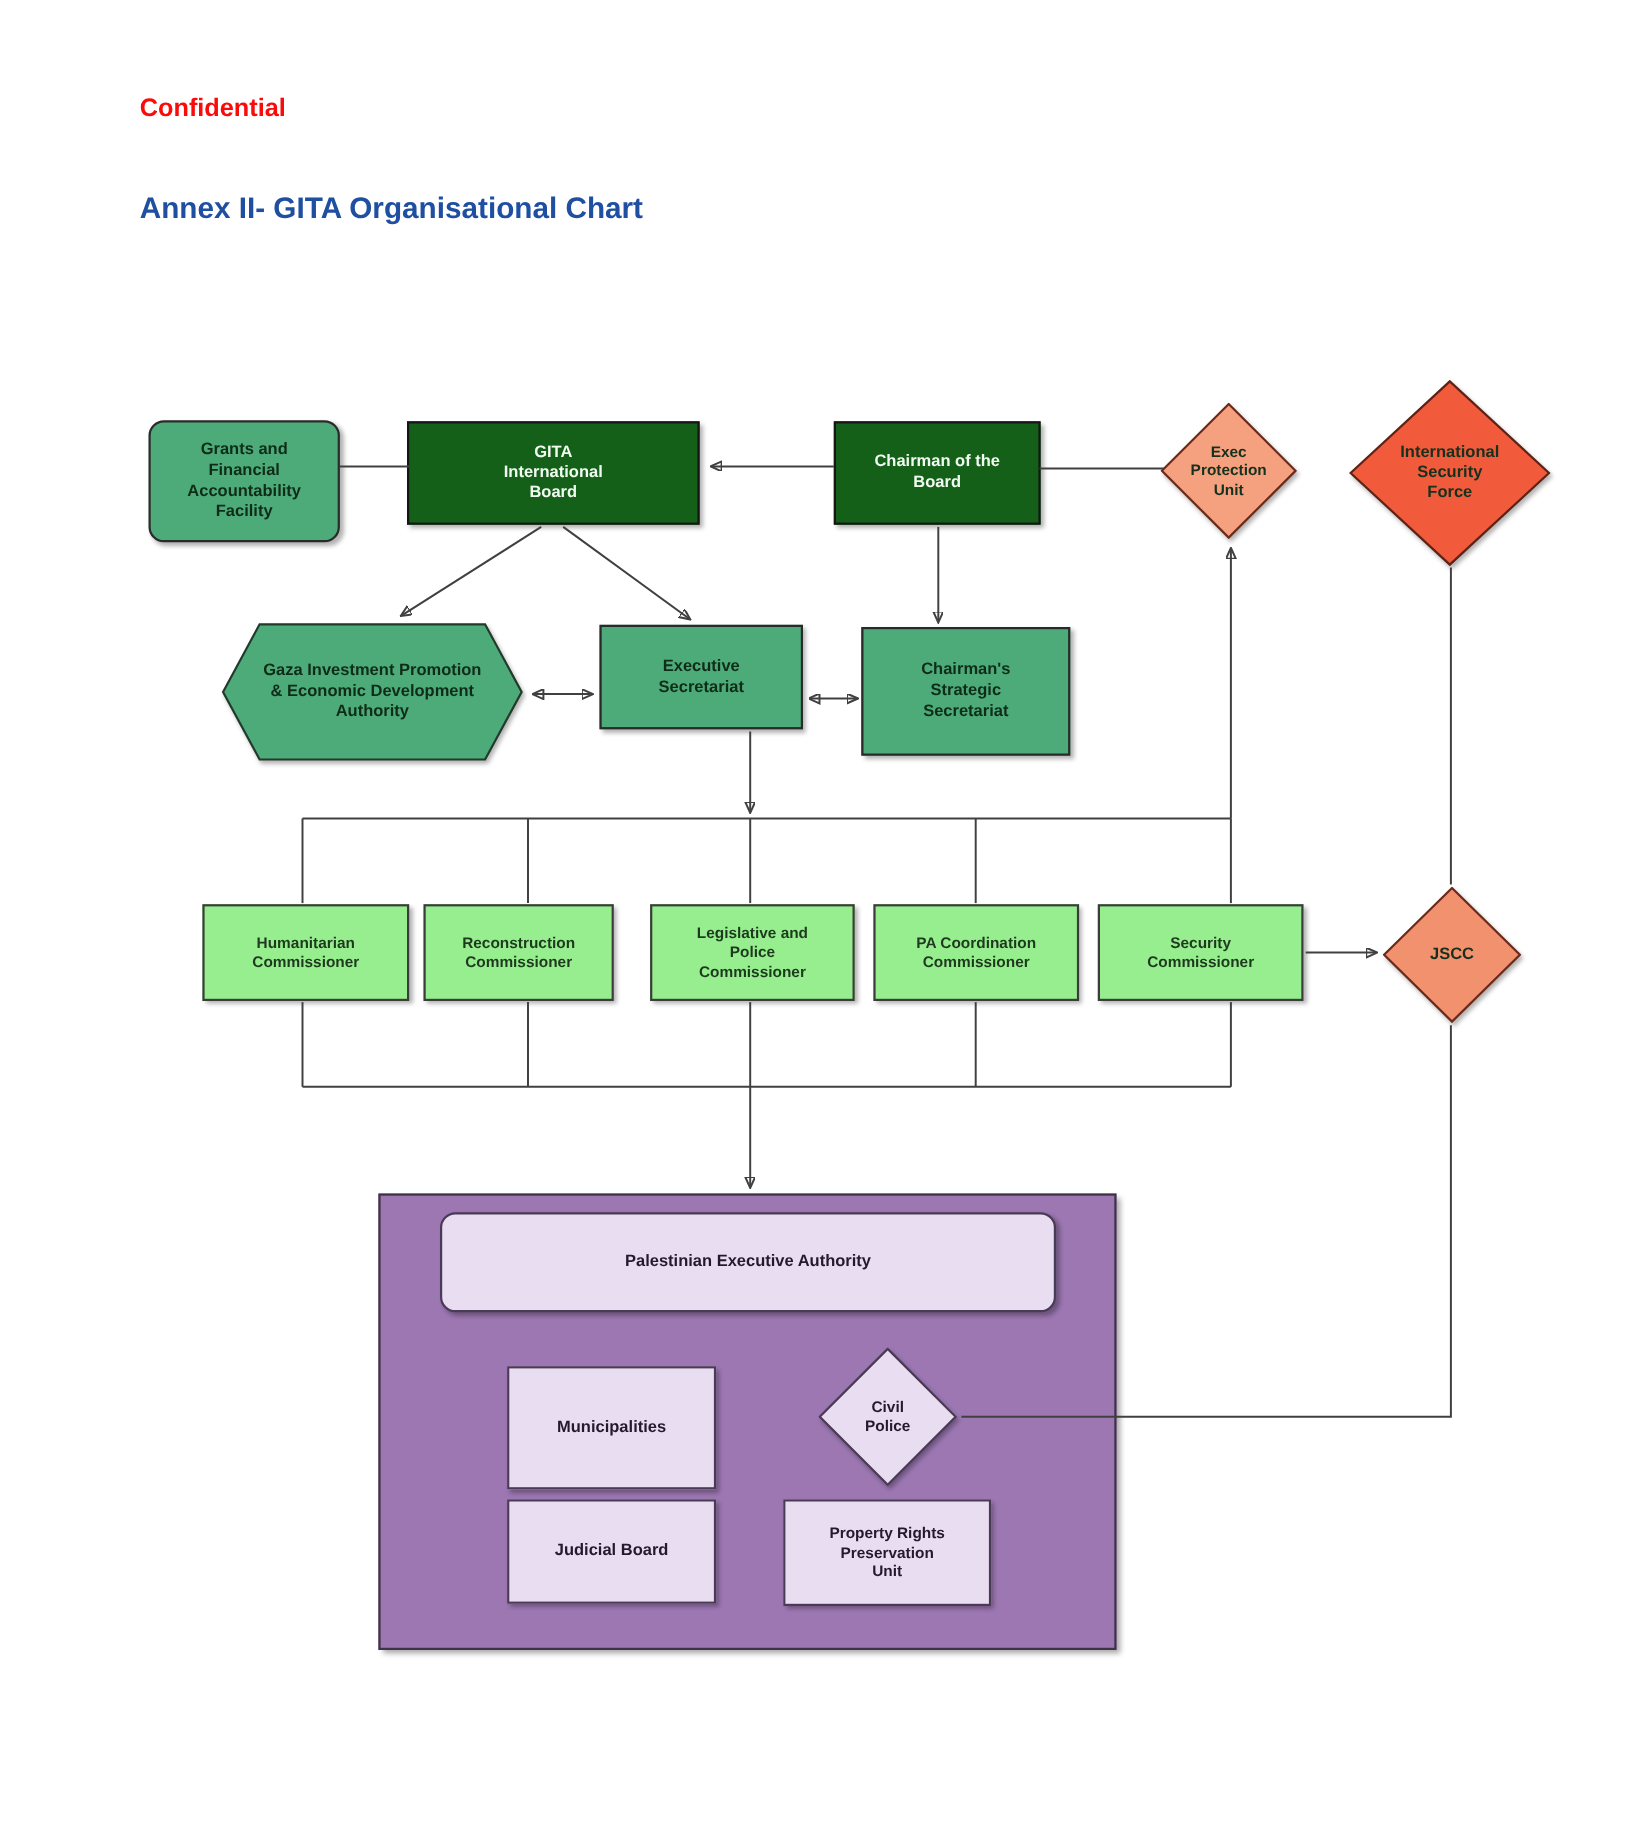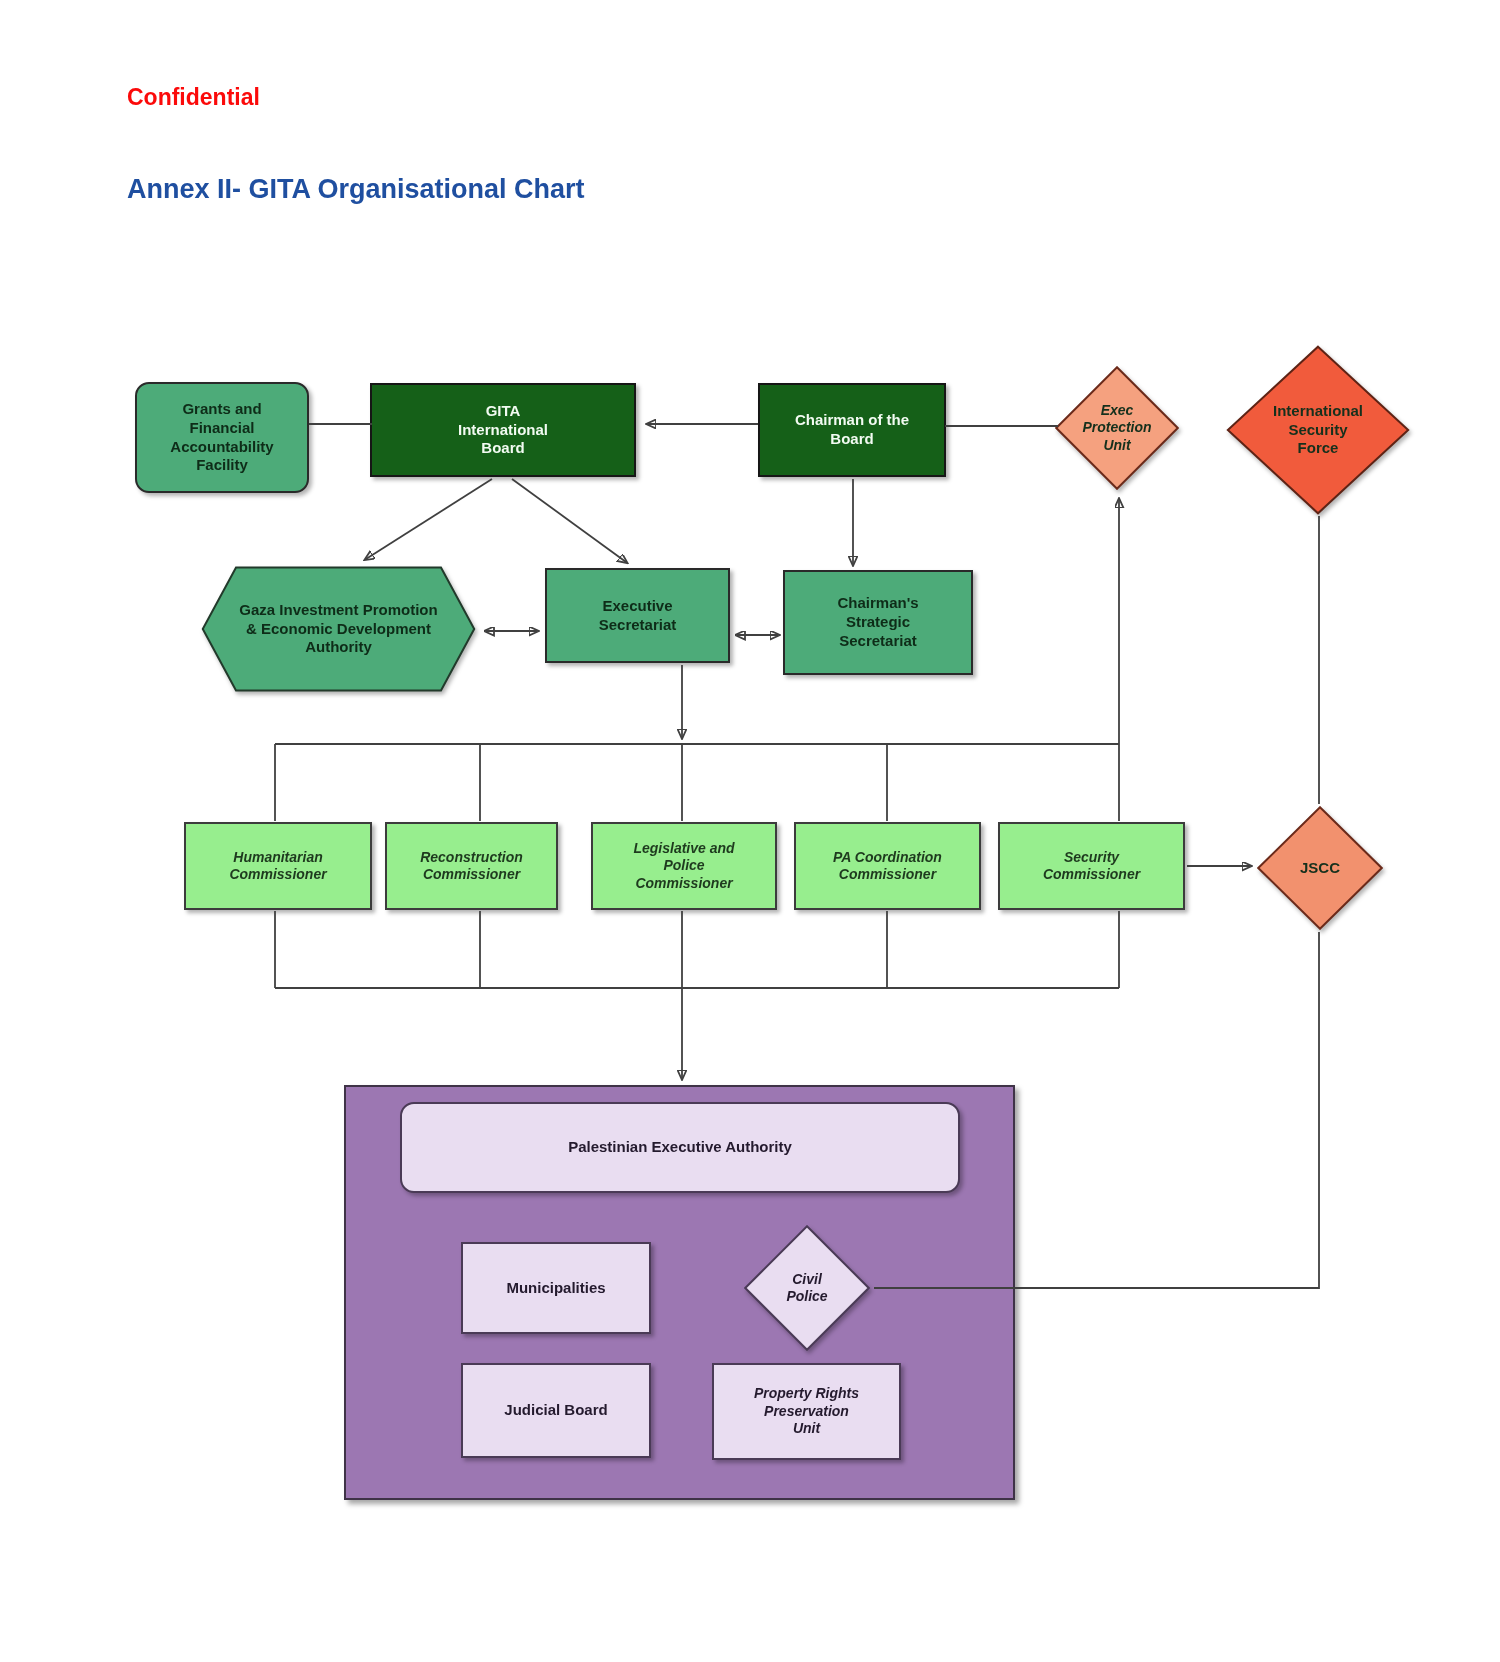--- a/index.html
+++ b/index.html
@@ -36,21 +36,21 @@
     position:absolute;left:0;top:0;width:100%;height:100%;
     filter:drop-shadow(2px 3px 2px rgba(0,0,0,.30));
   }
   .shapewrap .lbl{position:relative;z-index:2;padding:2px;}
   .shapewrap polygon{vector-effect:non-scaling-stroke;stroke-width:2px;}
   .d-salmon polygon{fill:var(--salmon);stroke:#6b2a1a;}
   .d-salmon2 polygon{fill:var(--salmon-deep);stroke:#6b2a1a;}
   .d-red polygon{fill:var(--red-orange);stroke:#5e2315;}
   .d-lav polygon{fill:var(--lavender);stroke:#4a3a56;}
   .hex polygon{fill:var(--mid-green);stroke:#223a2b;}
-  .fs14{font-size:14px;font-style:italic;}
+  .fs14{font-size:14px;}
   
   .connectors{position:absolute;left:0;top:0;z-index:3;pointer-events:none;}
   .connectors path,.connectors line{stroke:var(--line);stroke-width:1.8;fill:none;}
 </style>
 </head>
 <body>
 
 <div class="page">
 
   <div class="confidential">Confidential</div>
@@ -101,21 +101,21 @@
     <span class="lbl" style="color:#0e2c18;">Gaza Investment Promotion
 &amp; Economic Development
 Authority</span>
   </div>
 
   <div class="node rect fill-mid" style="left:545px;top:568px;width:185px;height:95px;">
     <span class="lbl">Executive
 Secretariat</span>
   </div>
 
-  <div class="node rect fill-mid" style="left:783px;top:570px;width:190px;height:105px;">
+  <div class="node rect fill-mid" style="left:783px;top:570px;width:190px;height:117px;">
     <span class="lbl">Chairman's
 Strategic
 Secretariat</span>
   </div>
 
   <div class="node rect fill-light fs14" style="left:184px;top:822px;width:188px;height:88px;">
     <span class="lbl">Humanitarian
 Commissioner</span>
   </div>
   <div class="node rect fill-light fs14" style="left:385px;top:822px;width:173px;height:88px;">
@@ -140,21 +140,21 @@
     <svg viewBox="0 0 100 100" preserveAspectRatio="none">
       <polygon points="50,1 99,50 50,99 1,50"></polygon>
     </svg>
     <span class="lbl">JSCC</span>
   </div>
 
   <div class="node rect lavender rounded" style="left:400px;top:1102px;width:560px;height:91px;">
     <span class="lbl">Palestinian Executive Authority</span>
   </div>
 
-  <div class="node rect lavender" style="left:461px;top:1242px;width:190px;height:92px;">
+  <div class="node rect lavender" style="left:461px;top:1242px;width:190px;height:112px;">
     <span class="lbl">Municipalities</span>
   </div>
 
   <div class="node shapewrap d-lav fs14" style="left:744px;top:1225px;width:126px;height:126px;color:#241a2e;">
     <svg viewBox="0 0 100 100" preserveAspectRatio="none">
       <polygon points="50,1 99,50 50,99 1,50"></polygon>
     </svg>
     <span class="lbl">Civil
 Police</span>
   </div>

